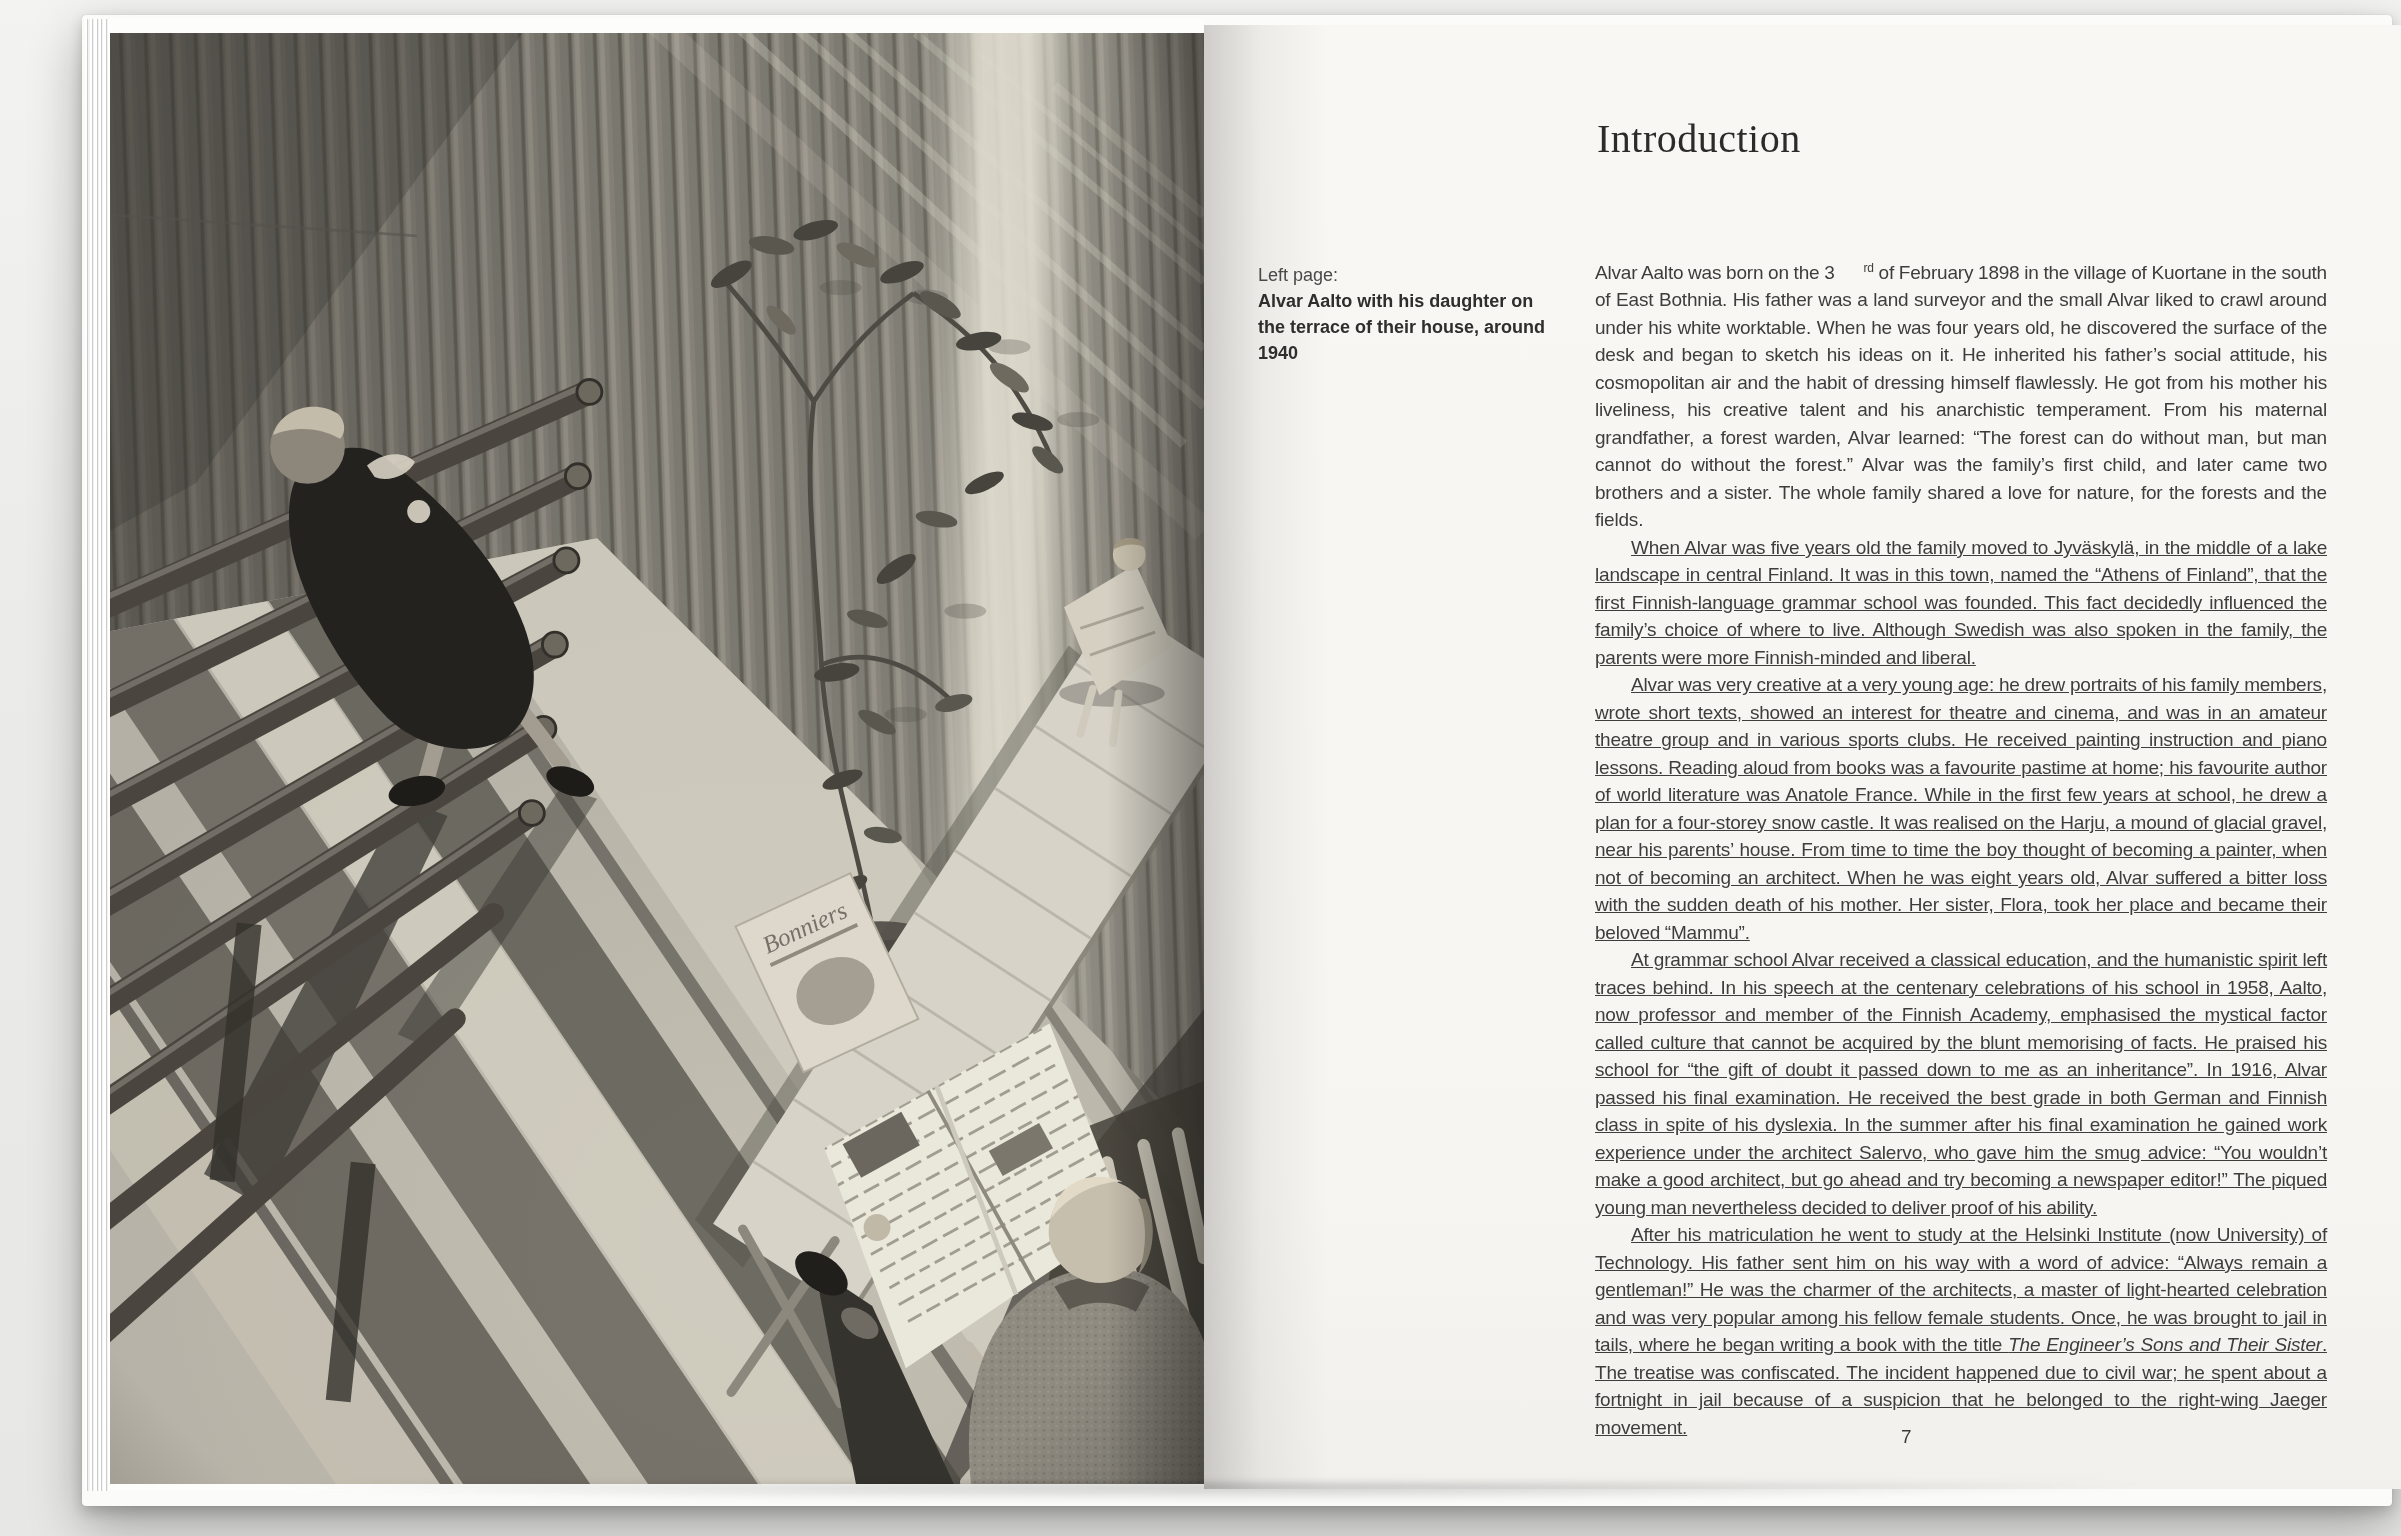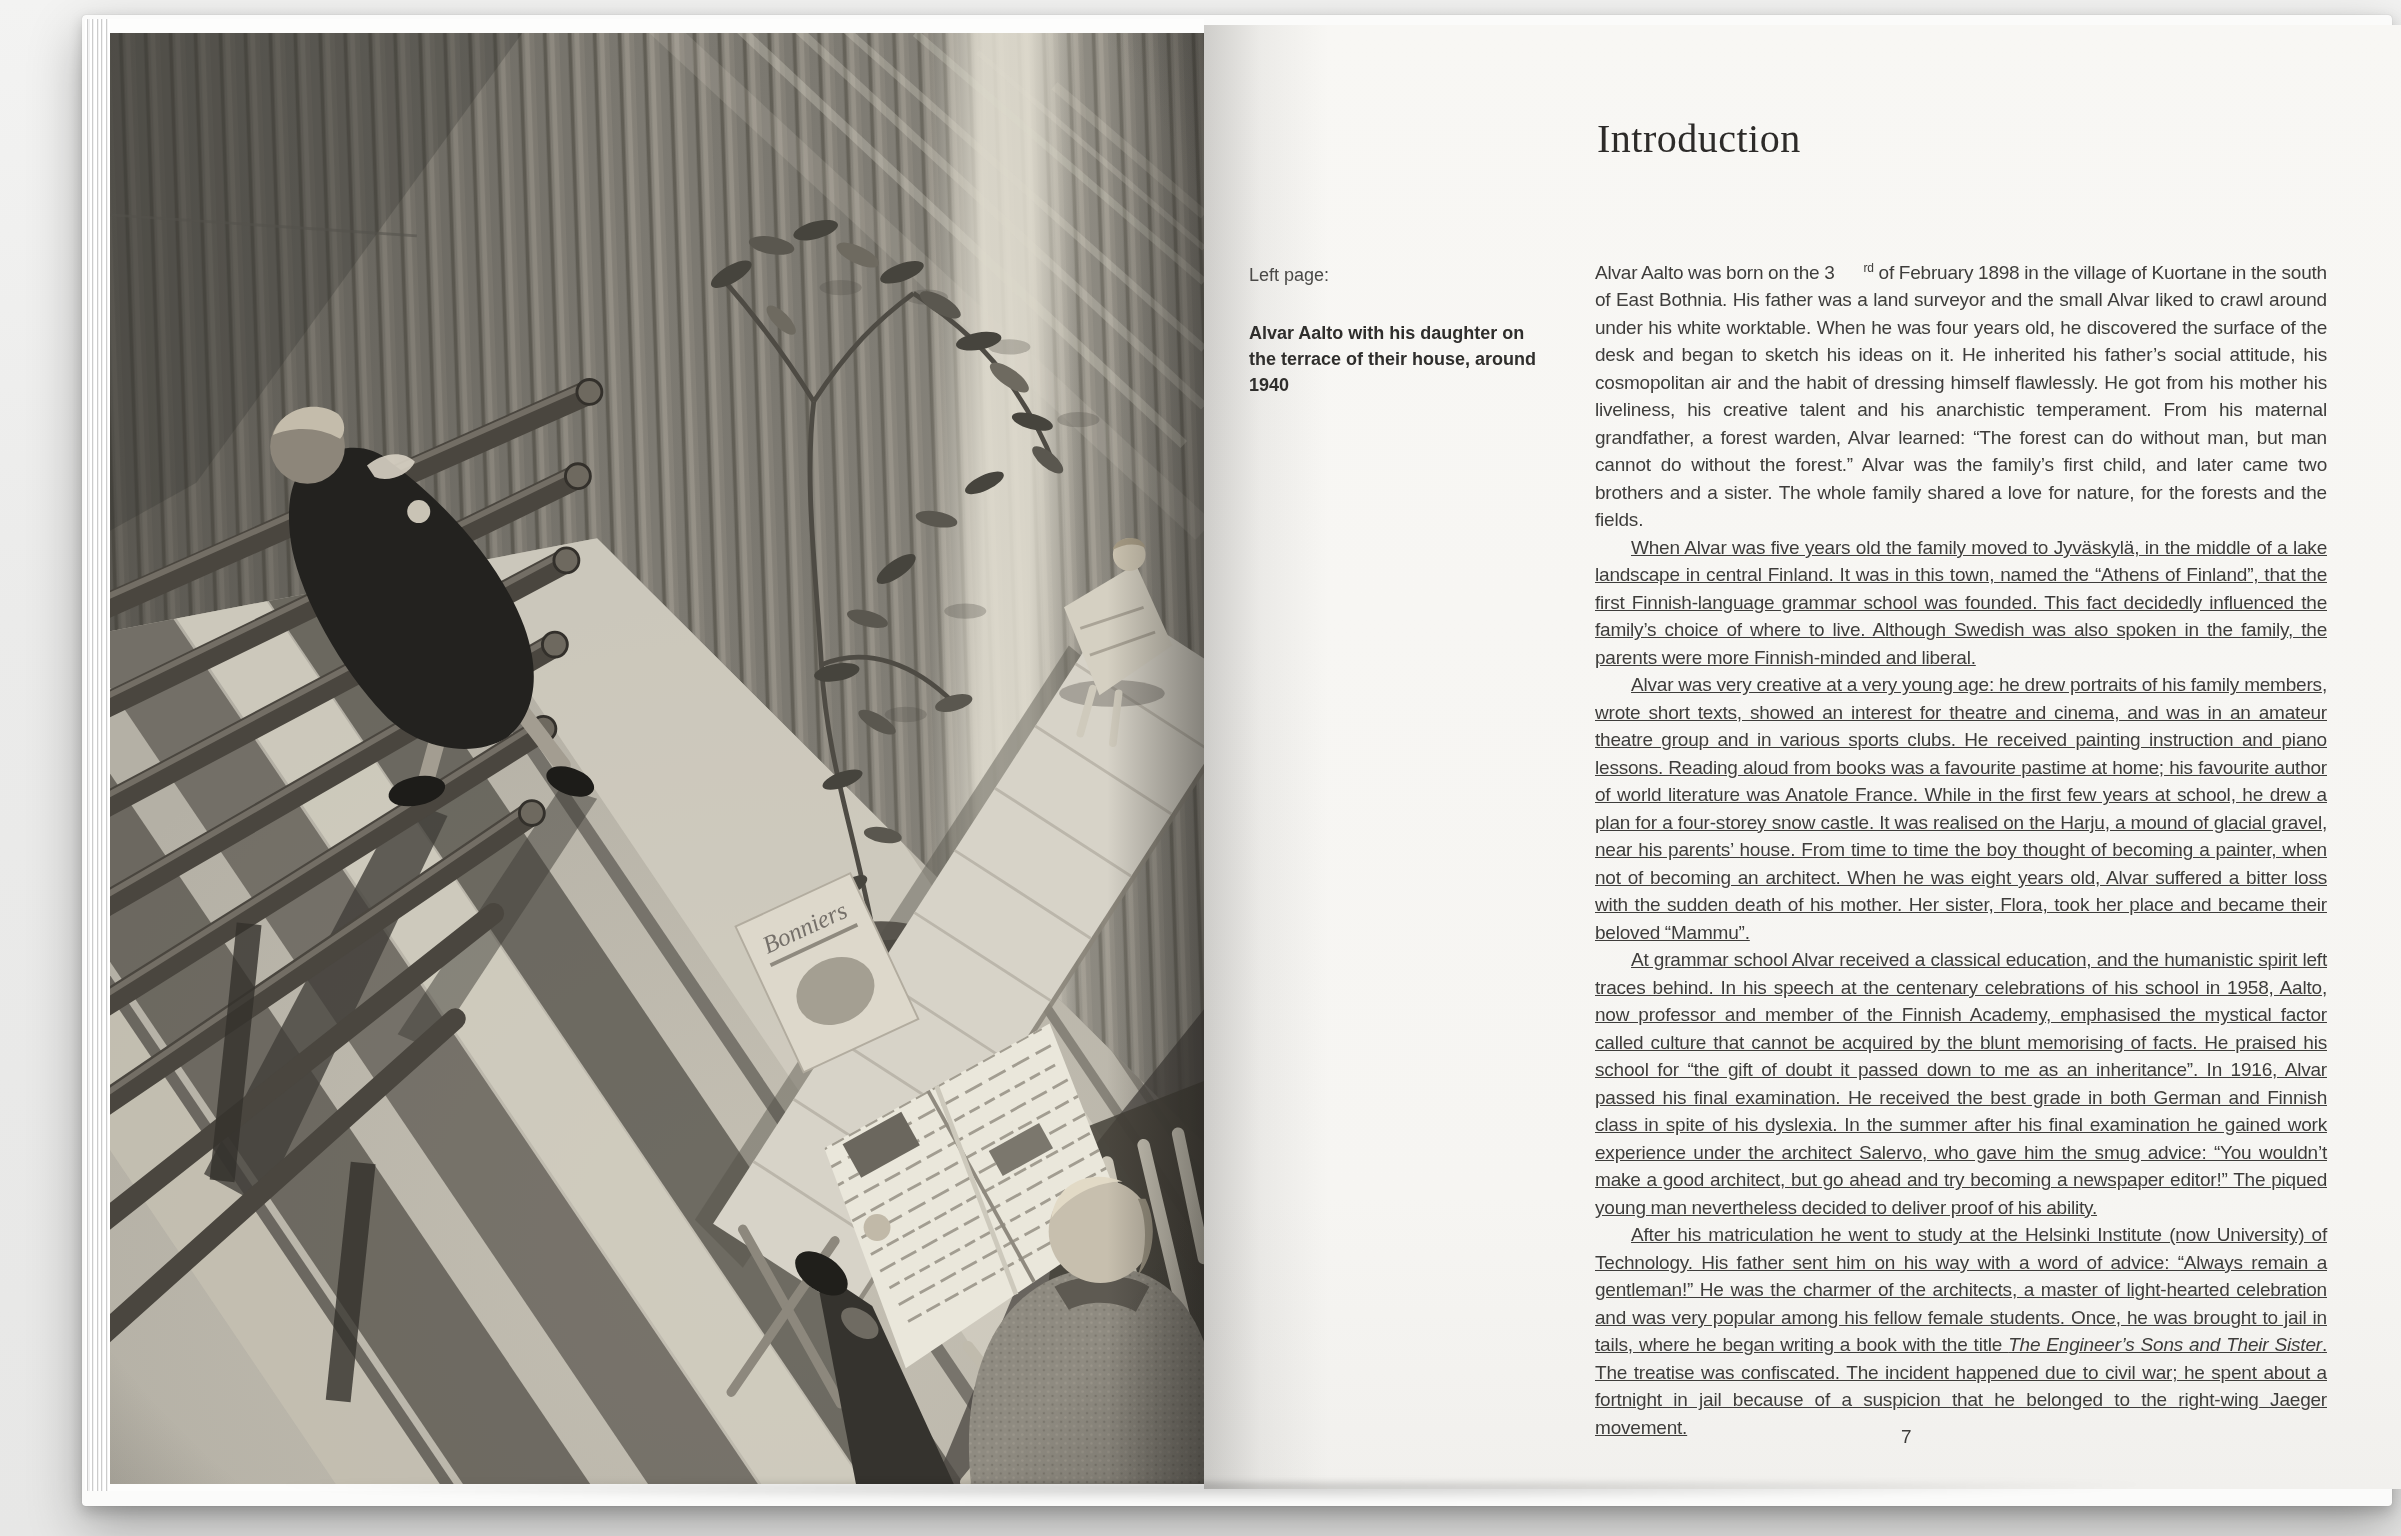--- a/index.html
+++ b/index.html
@@ -37,23 +37,23 @@
   .page-right::after{
     content:"";position:absolute;right:0;top:0;width:9.6px;height:100%;
     background:linear-gradient(to left,rgba(0,0,0,.08),rgba(0,0,0,0));
     pointer-events:none;
   }
   .page-title{
     position:absolute;left:393px;top:63px;
     font-family:"Liberation Serif",serif;font-size:40px;font-weight:400;
     color:#2d2b29;letter-spacing:0.5px;
   }
-  .caption{position:absolute;left:45px;top:237px;width:304px;font-size:18px;line-height:26px;}
+  .caption{position:absolute;left:54px;top:237px;width:304px;font-size:18px;line-height:26px;}
   .caption .cap-label{color:#4a4947;font-weight:400;display:block;}
-  .caption .cap-bold{color:#2f2e2c;font-weight:700;display:block;margin-top:32px;}
+  .caption .cap-bold{color:#2f2e2c;font-weight:700;display:block;}
   .body-col{
     position:absolute;left:391px;top:234px;width:732px;
     font-size:19px;line-height:27.5px;color:#3e3d3b;
     text-align:justify;letter-spacing:-0.2px;word-spacing:-0.4px;
   }
   .body-col p{margin:0;}
   .body-col p.indent{text-indent:36px;text-decoration:underline;}
   .body-col sup{font-size:12px;line-height:0;margin-left:29px;}
   .body-col em{font-style:italic;}
   .page-num{position:absolute;left:697px;top:1401px;font-size:19px;color:#3c3b39;}

